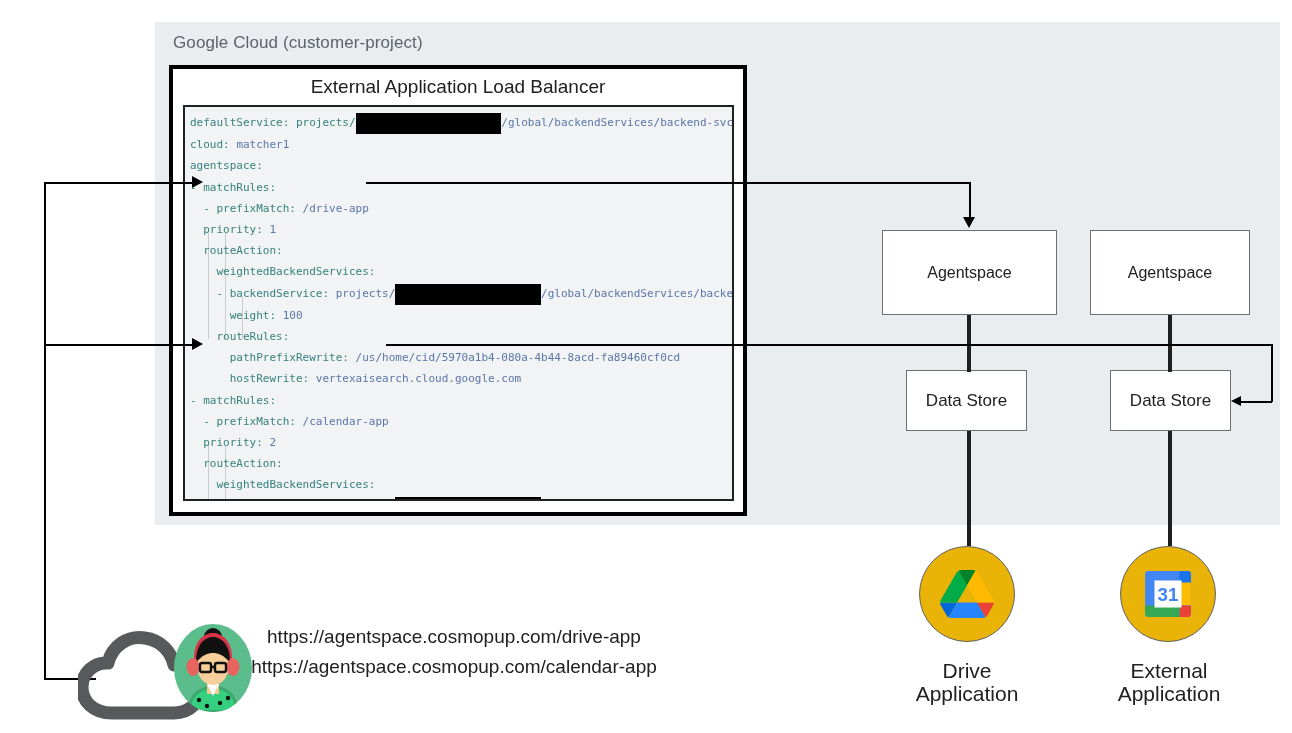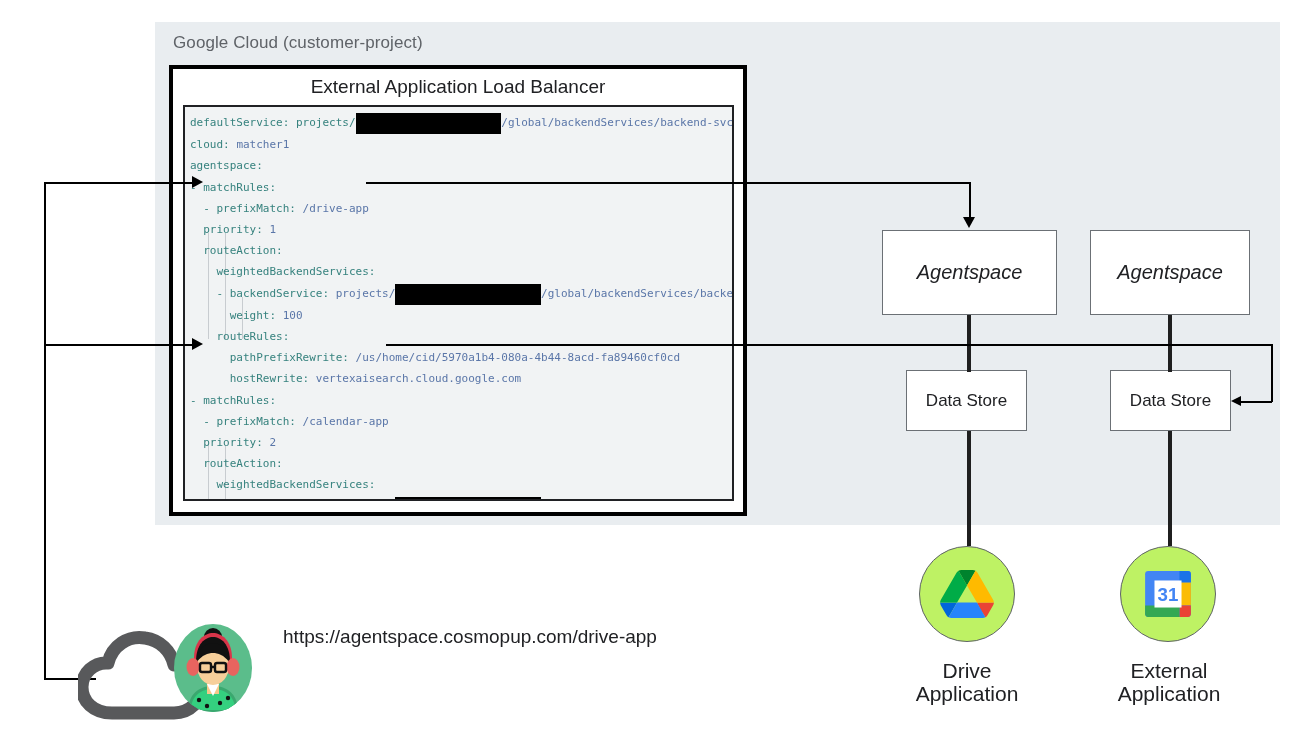--- a/index.html
+++ b/index.html
@@ -98,21 +98,21 @@
     position: absolute;
     background: #ffffff;
     border: 1.5px solid #6b7075;
     box-sizing: border-box;
     display: flex;
     align-items: center;
     justify-content: center;
     font-size: 19px;
     color: #202124;
   }
-  .node-box.italic { font-style: italic; font-size: 20px; }
+  .node-box.italic { font-size: 16px; }
   .node-box.small { font-size: 17px; }
 
   
   .line-h, .line-v {
     position: absolute;
     background: #000000;
   }
   .line-h { height: 1.5px; }
   .line-v { width: 1.5px; }
   .thick-v { position: absolute; width: 4px; background: #1f1f1f; }
@@ -132,40 +132,40 @@
     border-right: 6px solid transparent;
     border-top: 11px solid #000000;
   }
 
   
   .app-circle {
     position: absolute;
     width: 96px;
     height: 96px;
     border-radius: 50%;
-    background: #bef264;
+    background: #eab308;
     border: 1.5px solid #5f6368;
     box-sizing: border-box;
     display: flex;
     align-items: center;
     justify-content: center;
   }
   .app-label {
     position: absolute;
     width: 180px;
     text-align: center;
     font-size: 21px;
     line-height: 23px;
     color: #202124;
   }
 
   
   #url-block {
     position: absolute;
-    left: 260px;
+    left: 244px;
     top: 622px;
     width: 420px;
     text-align: center;
     font-size: 19px;
     line-height: 30px;
     color: #202124;
     white-space: nowrap;
   }
 </style>
 </head>
@@ -305,13 +305,14 @@
     <ellipse cx="19" cy="43" rx="6.5" ry="9" fill="#e8645f"></ellipse>
     <ellipse cx="59" cy="43" rx="6.5" ry="9" fill="#e8645f"></ellipse>
     <rect x="26" y="39" width="11" height="9" rx="2" fill="none" stroke="#111" stroke-width="2.4"></rect>
     <rect x="41" y="39" width="11" height="9" rx="2" fill="none" stroke="#111" stroke-width="2.4"></rect>
     <path d="M37 43h4" stroke="#111" stroke-width="2.4"></path>
   </g>
 </svg>
 
 <div id="url-block">
   <div>https://agentspace.cosmopup.com/drive-app</div>
+  <div>https://agentspace.cosmopup.com/calendar-app</div>
 </div>
 
 </body></html>

